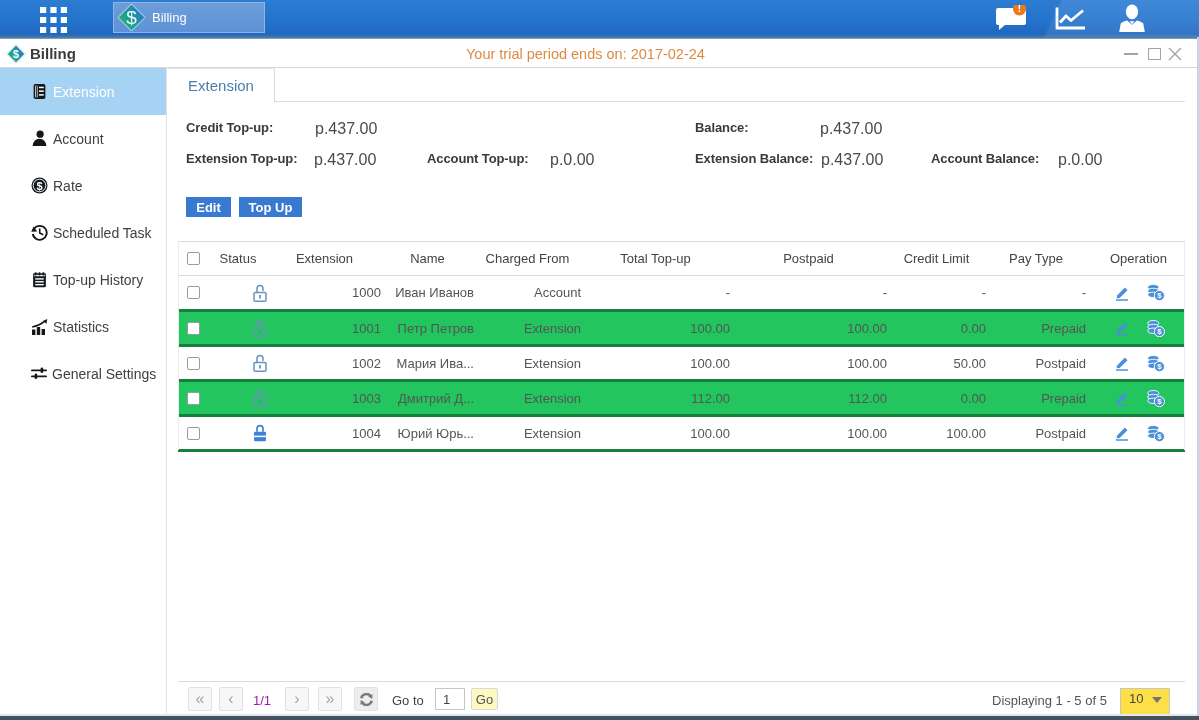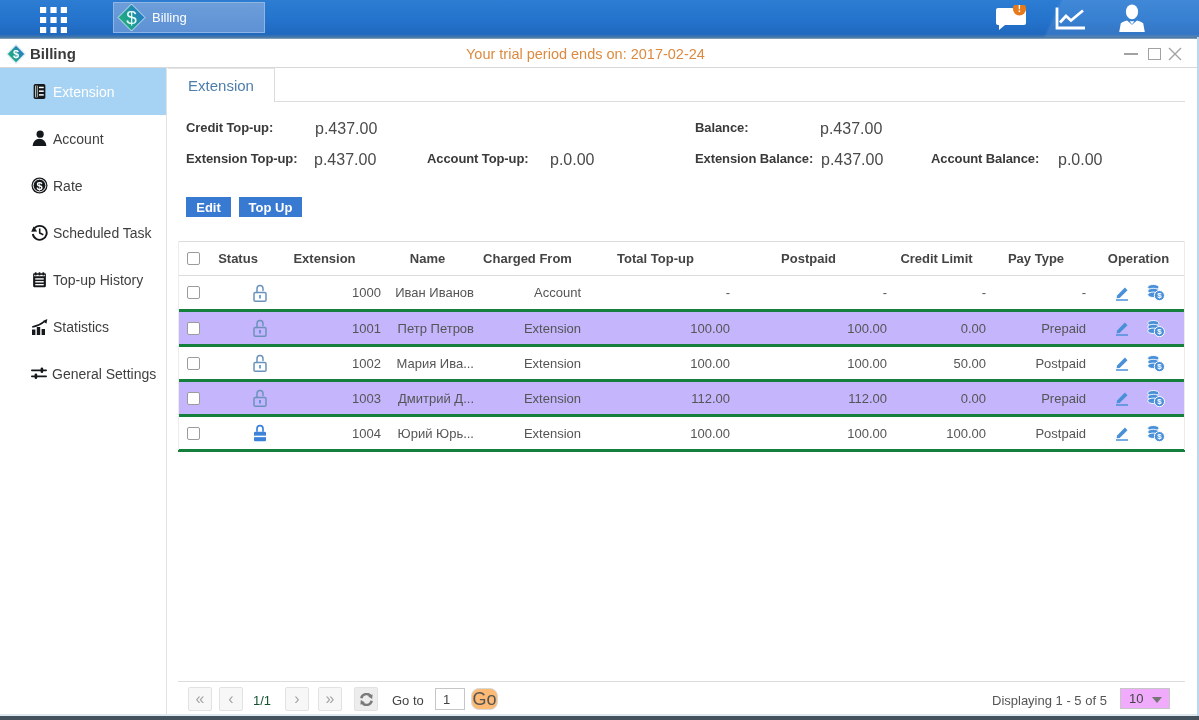--- a/index.html
+++ b/index.html
@@ -30,36 +30,36 @@
  display:flex;align-items:center;justify-content:center;color:#4d7fac;font-size:15px}
 
 .sl{position:absolute;font-size:13px;font-weight:bold;color:#3a3a3a;letter-spacing:-0.1px;white-space:nowrap}
 .sv{position:absolute;font-size:16px;color:#4a4a4a;white-space:nowrap}
 
 .bbtn{position:absolute;top:197px;height:20px;background:#3879d2;border-radius:0;color:#fff;
  font-size:13px;font-weight:bold;display:flex;align-items:center;justify-content:center}
 
 table.grid{position:absolute;left:178px;top:241px;width:1007px;border-collapse:collapse;table-layout:fixed}
 table.grid th:last-child{padding-left:6px}
-table.grid th{height:34px;font-weight:bold;font-size:13px;color:#444;
+table.grid th{height:34px;font-weight:normal;font-size:13px;color:#444;
  border-top:1px solid #dcdcdc;border-bottom:1px solid #dcdcdc;text-align:center}
 table.grid td{height:35px;font-size:13px;color:#555;text-align:right;border-bottom:3px solid #15803d}
-table.grid tr.alt td{background:#c4b5fd}
+table.grid tr.alt td{background:#22c55e}
 .cb{width:13px;height:13px;border:1px solid #9b9b9b;border-radius:2px;background:#fff;margin:0 auto}
 .opcell{display:flex;align-items:center;justify-content:center;gap:17px;padding-left:7px}
 
 .pgbar{position:absolute;left:178px;top:681px;width:1007px;height:36px;border-top:1px solid #dcdcdc;background:#fff}
 .pgbtn{position:absolute;top:687px;width:24px;height:24px;background:#f7f7f7;border:1px solid #e2e2e2;border-radius:2px;
  display:flex;align-items:center;justify-content:center;color:#a5a5a5;font-size:16px}
 .pgtxt{position:absolute;font-size:13px;color:#555;white-space:nowrap}
 .goinput{position:absolute;left:435px;top:688px;width:30px;height:22px;border:1px solid #c6c6c6;background:#fff;
  font-size:13px;color:#444;display:flex;align-items:center;padding-left:7px}
-.gobtn{position:absolute;left:471px;top:688px;width:27px;height:22px;background:#fdba74;border:1px solid #d9d9d9;border-radius:8px;
- display:flex;align-items:center;justify-content:center;color:#555;font-size:18px}
-.ddl{position:absolute;left:1120px;top:688px;width:50px;height:21px;border:1px solid #c6c6c6;background:#f0abfc}
+.gobtn{position:absolute;left:471px;top:688px;width:27px;height:22px;background:#fef9c3;border:1px solid #d9d9d9;border-radius:2px;
+ display:flex;align-items:center;justify-content:center;color:#555;font-size:13px}
+.ddl{position:absolute;left:1120px;top:688px;width:50px;height:31px;border:1px solid #c6c6c6;background:#fde047}
 .ddl span{position:absolute;left:8px;top:2px;font-size:13px;color:#444}
 .ddl .tri{position:absolute;right:7px;top:8px;width:0;height:0;border-left:5px solid transparent;border-right:5px solid transparent;border-top:6px solid #757575}
 
 .bstrip{position:absolute;left:0;top:716px;width:1199px;height:4px;background:#44525e}
 .bstrip2{position:absolute;left:0;top:714px;width:1199px;height:2px;background:#dfe8ee}
 .redge{position:absolute;left:1197px;top:37px;width:2px;height:679px;background:#bcd8ef}
 </style>
 </head>
 <body>
 <div class="topbar">
@@ -387,21 +387,21 @@
           </div>
         </td>
       </tr>
 </tbody>
   </table>
 <div class="pgbar"></div>
 <div class="abs" style="left:178px;top:241px;width:1px;height:209px;background:#ececec"></div>
 <div class="abs" style="left:1184px;top:241px;width:1px;height:209px;background:#ececec"></div>
 <div class="pgbtn" style="left:188px">«</div>
 <div class="pgbtn" style="left:219px">‹</div>
-<div class="pgtxt" style="left:253px;top:693px;color:#14532d">1/1</div>
+<div class="pgtxt" style="left:253px;top:693px;color:#a21caf">1/1</div>
 <div class="pgbtn" style="left:285px">›</div>
 <div class="pgbtn" style="left:318px">»</div>
 <div class="pgbtn" style="left:354px;background:#ededed">
     <svg width="13" height="13" viewBox="0 0 13 13">
 <path d="M1.3 5.2 A5.3 5.3 0 0 1 11 3.6" fill="none" stroke="#7a7a7a" stroke-width="2.5"></path>
 <polygon points="12.6,1.2 12.2,6 8.2,3.4" fill="#7a7a7a"></polygon>
 <path d="M11.7 7.8 A5.3 5.3 0 0 1 2 9.4" fill="none" stroke="#7a7a7a" stroke-width="2.5"></path>
 <polygon points="0.4,11.8 0.8,7 4.8,9.6" fill="#7a7a7a"></polygon>
 </svg>
   </div>

